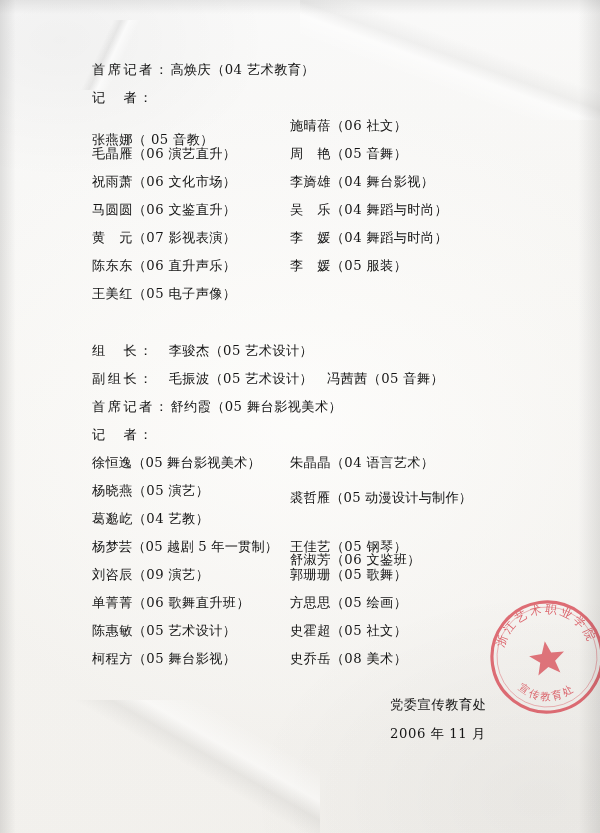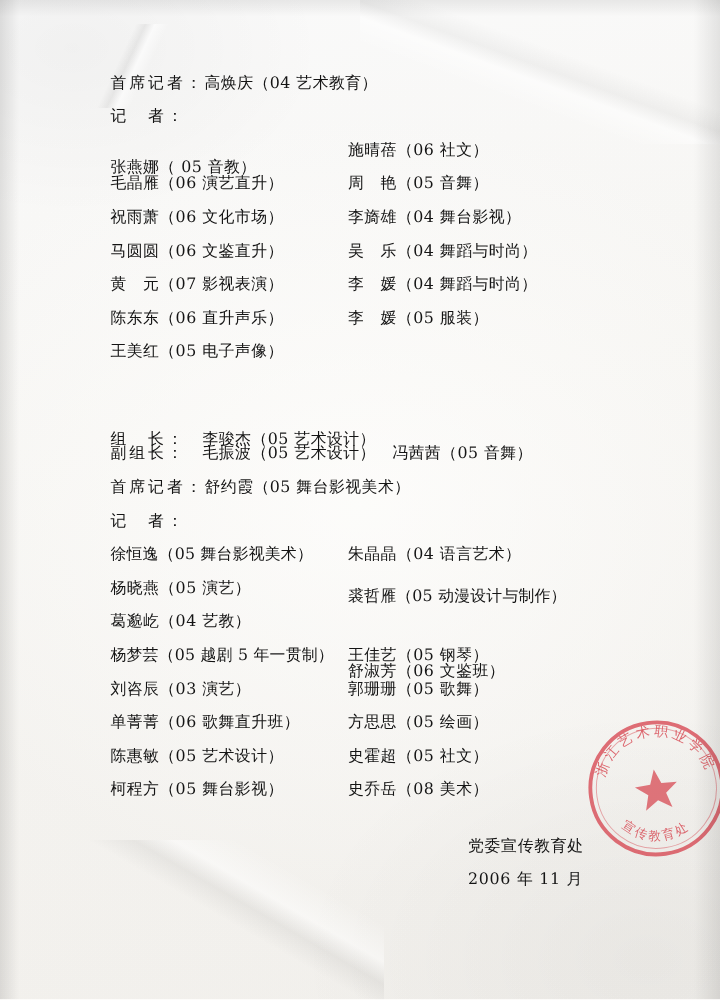--- a/index.html
+++ b/index.html
@@ -139,21 +139,21 @@
 
     <div class="line col-a" style="top:231px;">黄　元（07 影视表演）</div>
     <div class="line col-b" style="top:231px;">李　媛（04 舞蹈与时尚）</div>
 
     <div class="line col-a" style="top:259px;">陈东东（06 直升声乐）</div>
     <div class="line col-b" style="top:259px;">李　媛（05 服装）</div>
 
     <div class="line col-a" style="top:287px;">王美红（05 电子声像）</div>
 
 
-    <div class="line col-a" style="top:344px;margin-top:16px;">
+    <div class="line col-a" style="top:344px;">
       <span class="label">组　长：</span><span style="padding-left:14px;">李骏杰（05 艺术设计）</span>
     </div>
 
     <div class="line col-a" style="top:372px;">
       <span class="label">副组长：</span><span style="padding-left:14px;">毛振波（05 艺术设计）　冯茜茜（05 音舞）</span>
     </div>
 
     <div class="line col-a" style="top:400px;">
       <span class="label">首席记者：</span><span>舒约霞（05 舞台影视美术）</span>
     </div>
@@ -167,21 +167,21 @@
 
     <div class="line col-a" style="top:484px;">杨晓燕（05 演艺）</div>
     <div class="line col-b tight" style="top:491px;">裘哲雁（05 动漫设计与制作）</div>
 
     <div class="line col-a" style="top:512px;">葛邈屹（04 艺教）</div>
     <div class="line col-b" style="top:512px;margin-top:41px;">舒淑芳（06 文鉴班）</div>
 
     <div class="line col-a tight" style="top:540px;">杨梦芸（05 越剧 5 年一贯制）</div>
     <div class="line col-b" style="top:540px;">王佳艺（05 钢琴）</div>
 
-    <div class="line col-a" style="top:568px;">刘咨辰（03 演艺）</div>
+    <div class="line col-a" style="top:568px;">刘咨辰（09 演艺）</div>
     <div class="line col-b" style="top:568px;">郭珊珊（05 歌舞）</div>
 
     <div class="line col-a" style="top:596px;">单菁菁（06 歌舞直升班）</div>
     <div class="line col-b" style="top:596px;">方思思（05 绘画）</div>
 
     <div class="line col-a" style="top:624px;">陈惠敏（05 艺术设计）</div>
     <div class="line col-b" style="top:624px;">史霍超（05 社文）</div>
 
     <div class="line col-a" style="top:652px;">柯程方（05 舞台影视）</div>
     <div class="line col-b" style="top:652px;">史乔岳（08 美术）</div>

